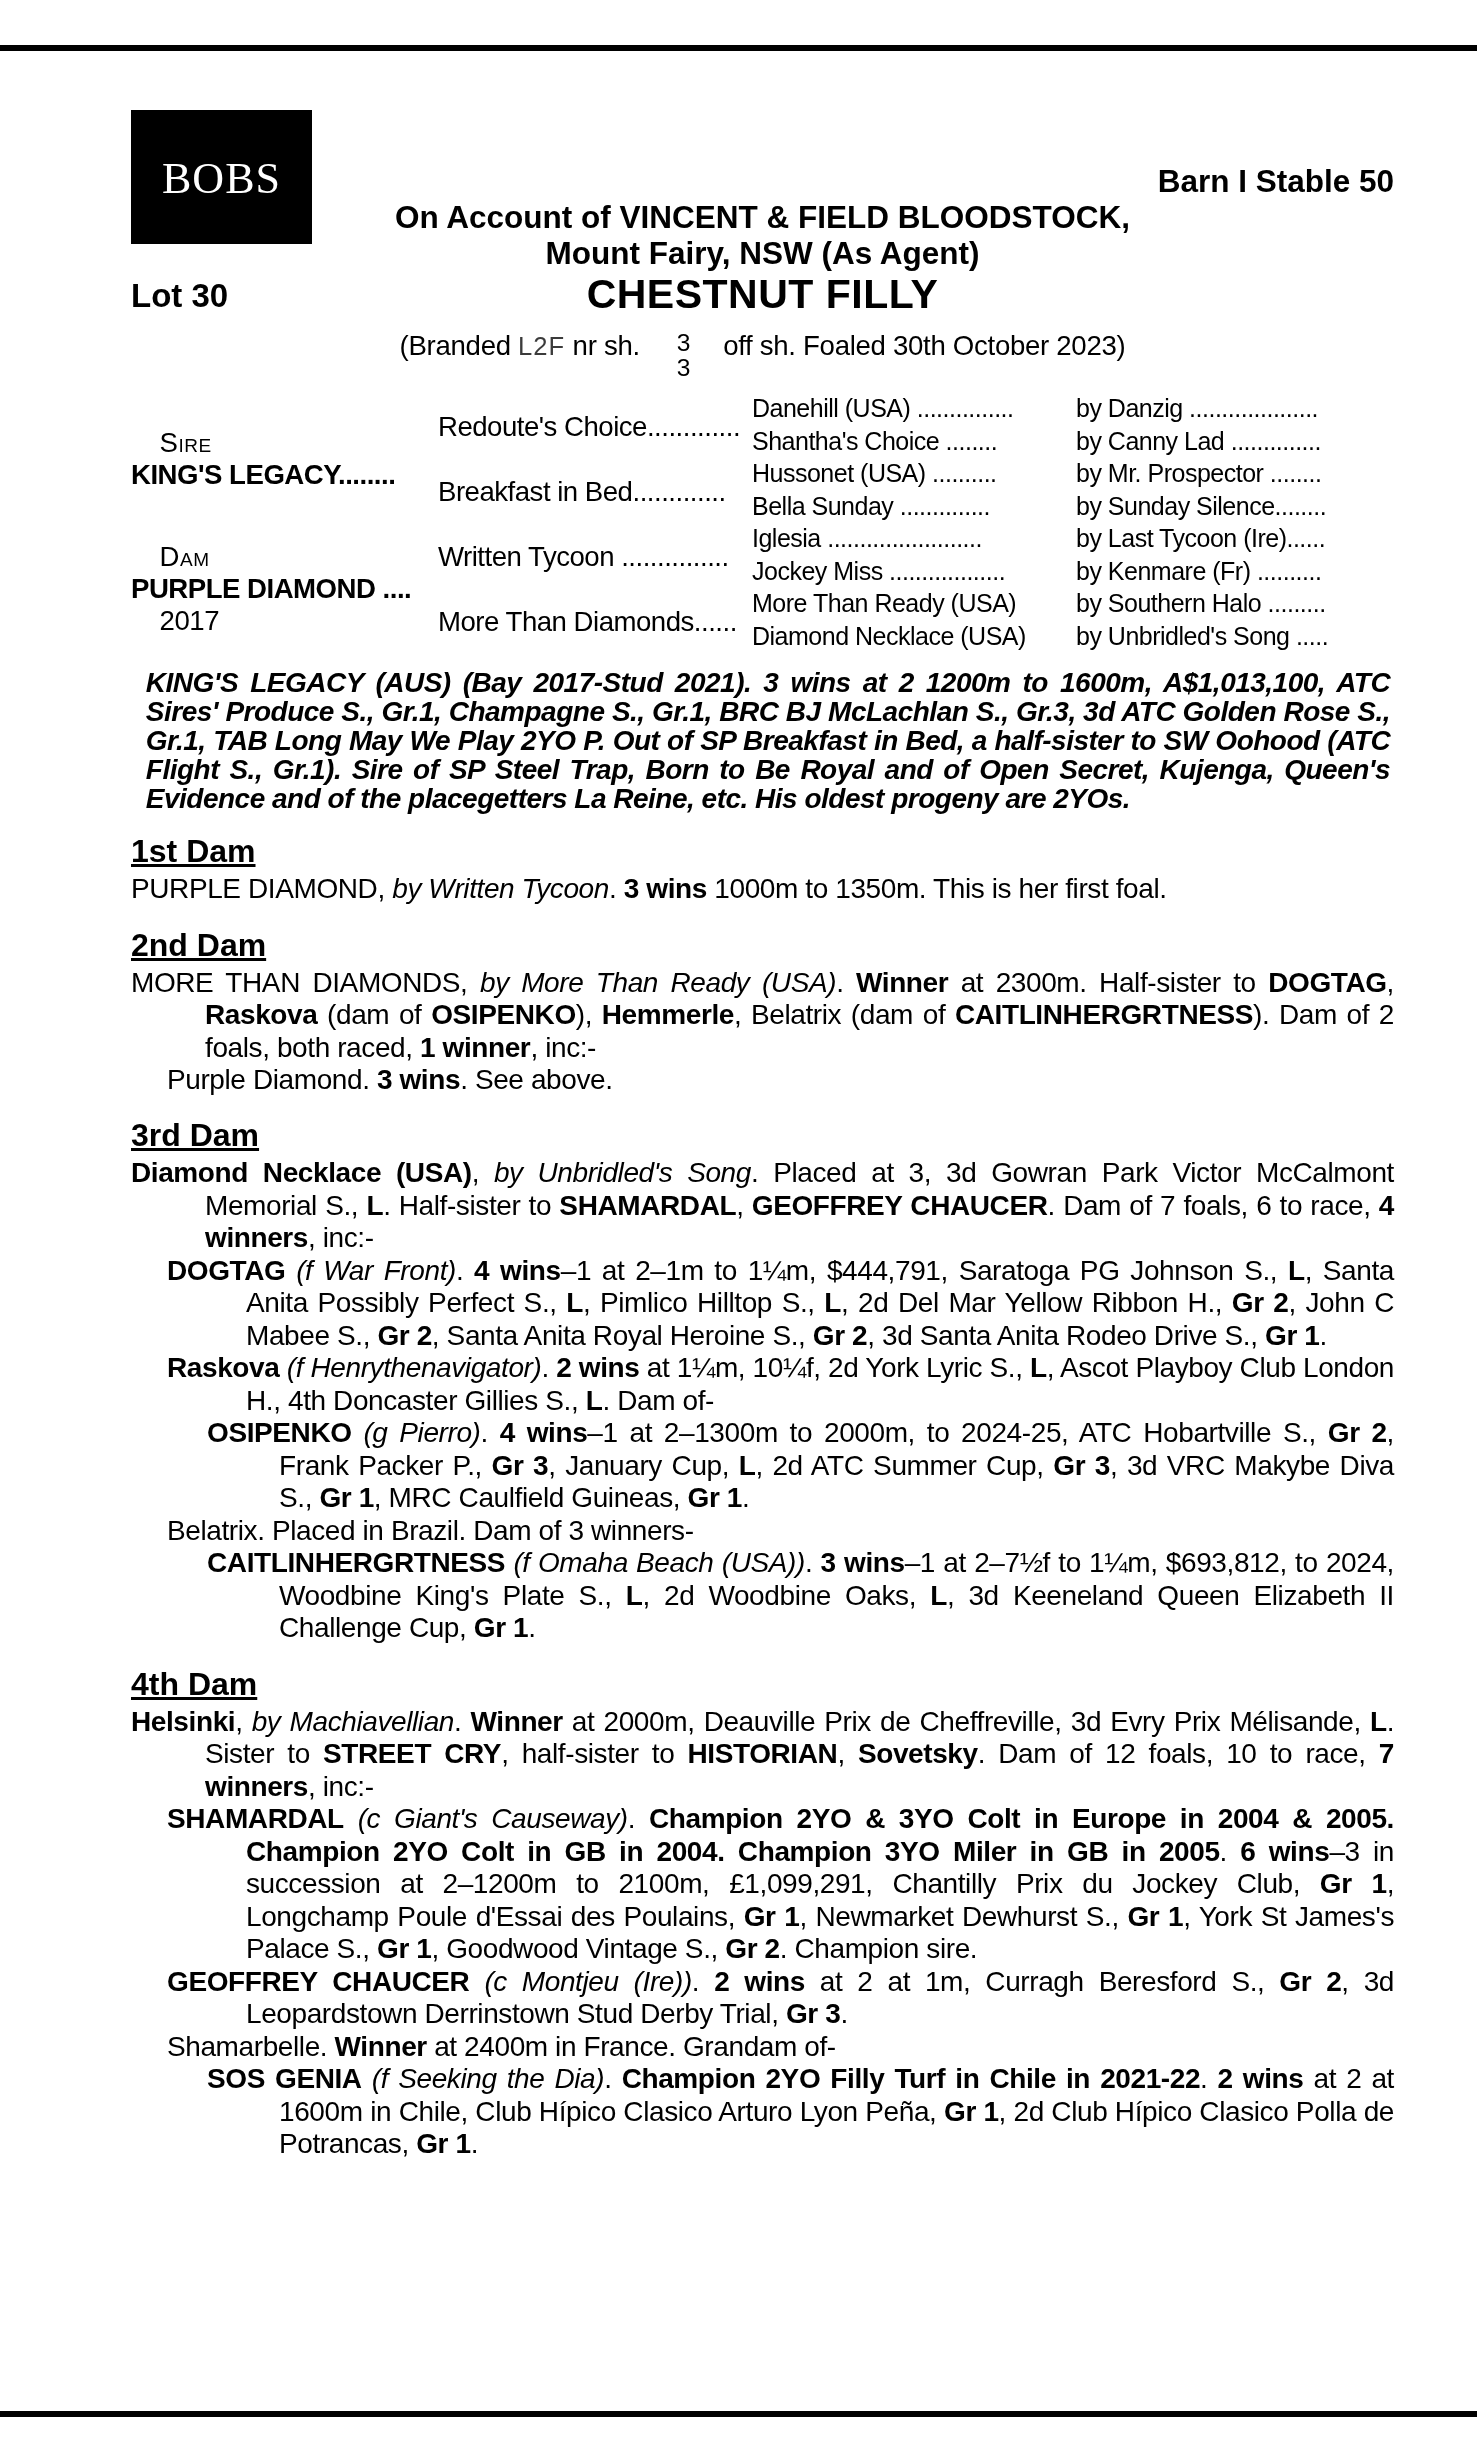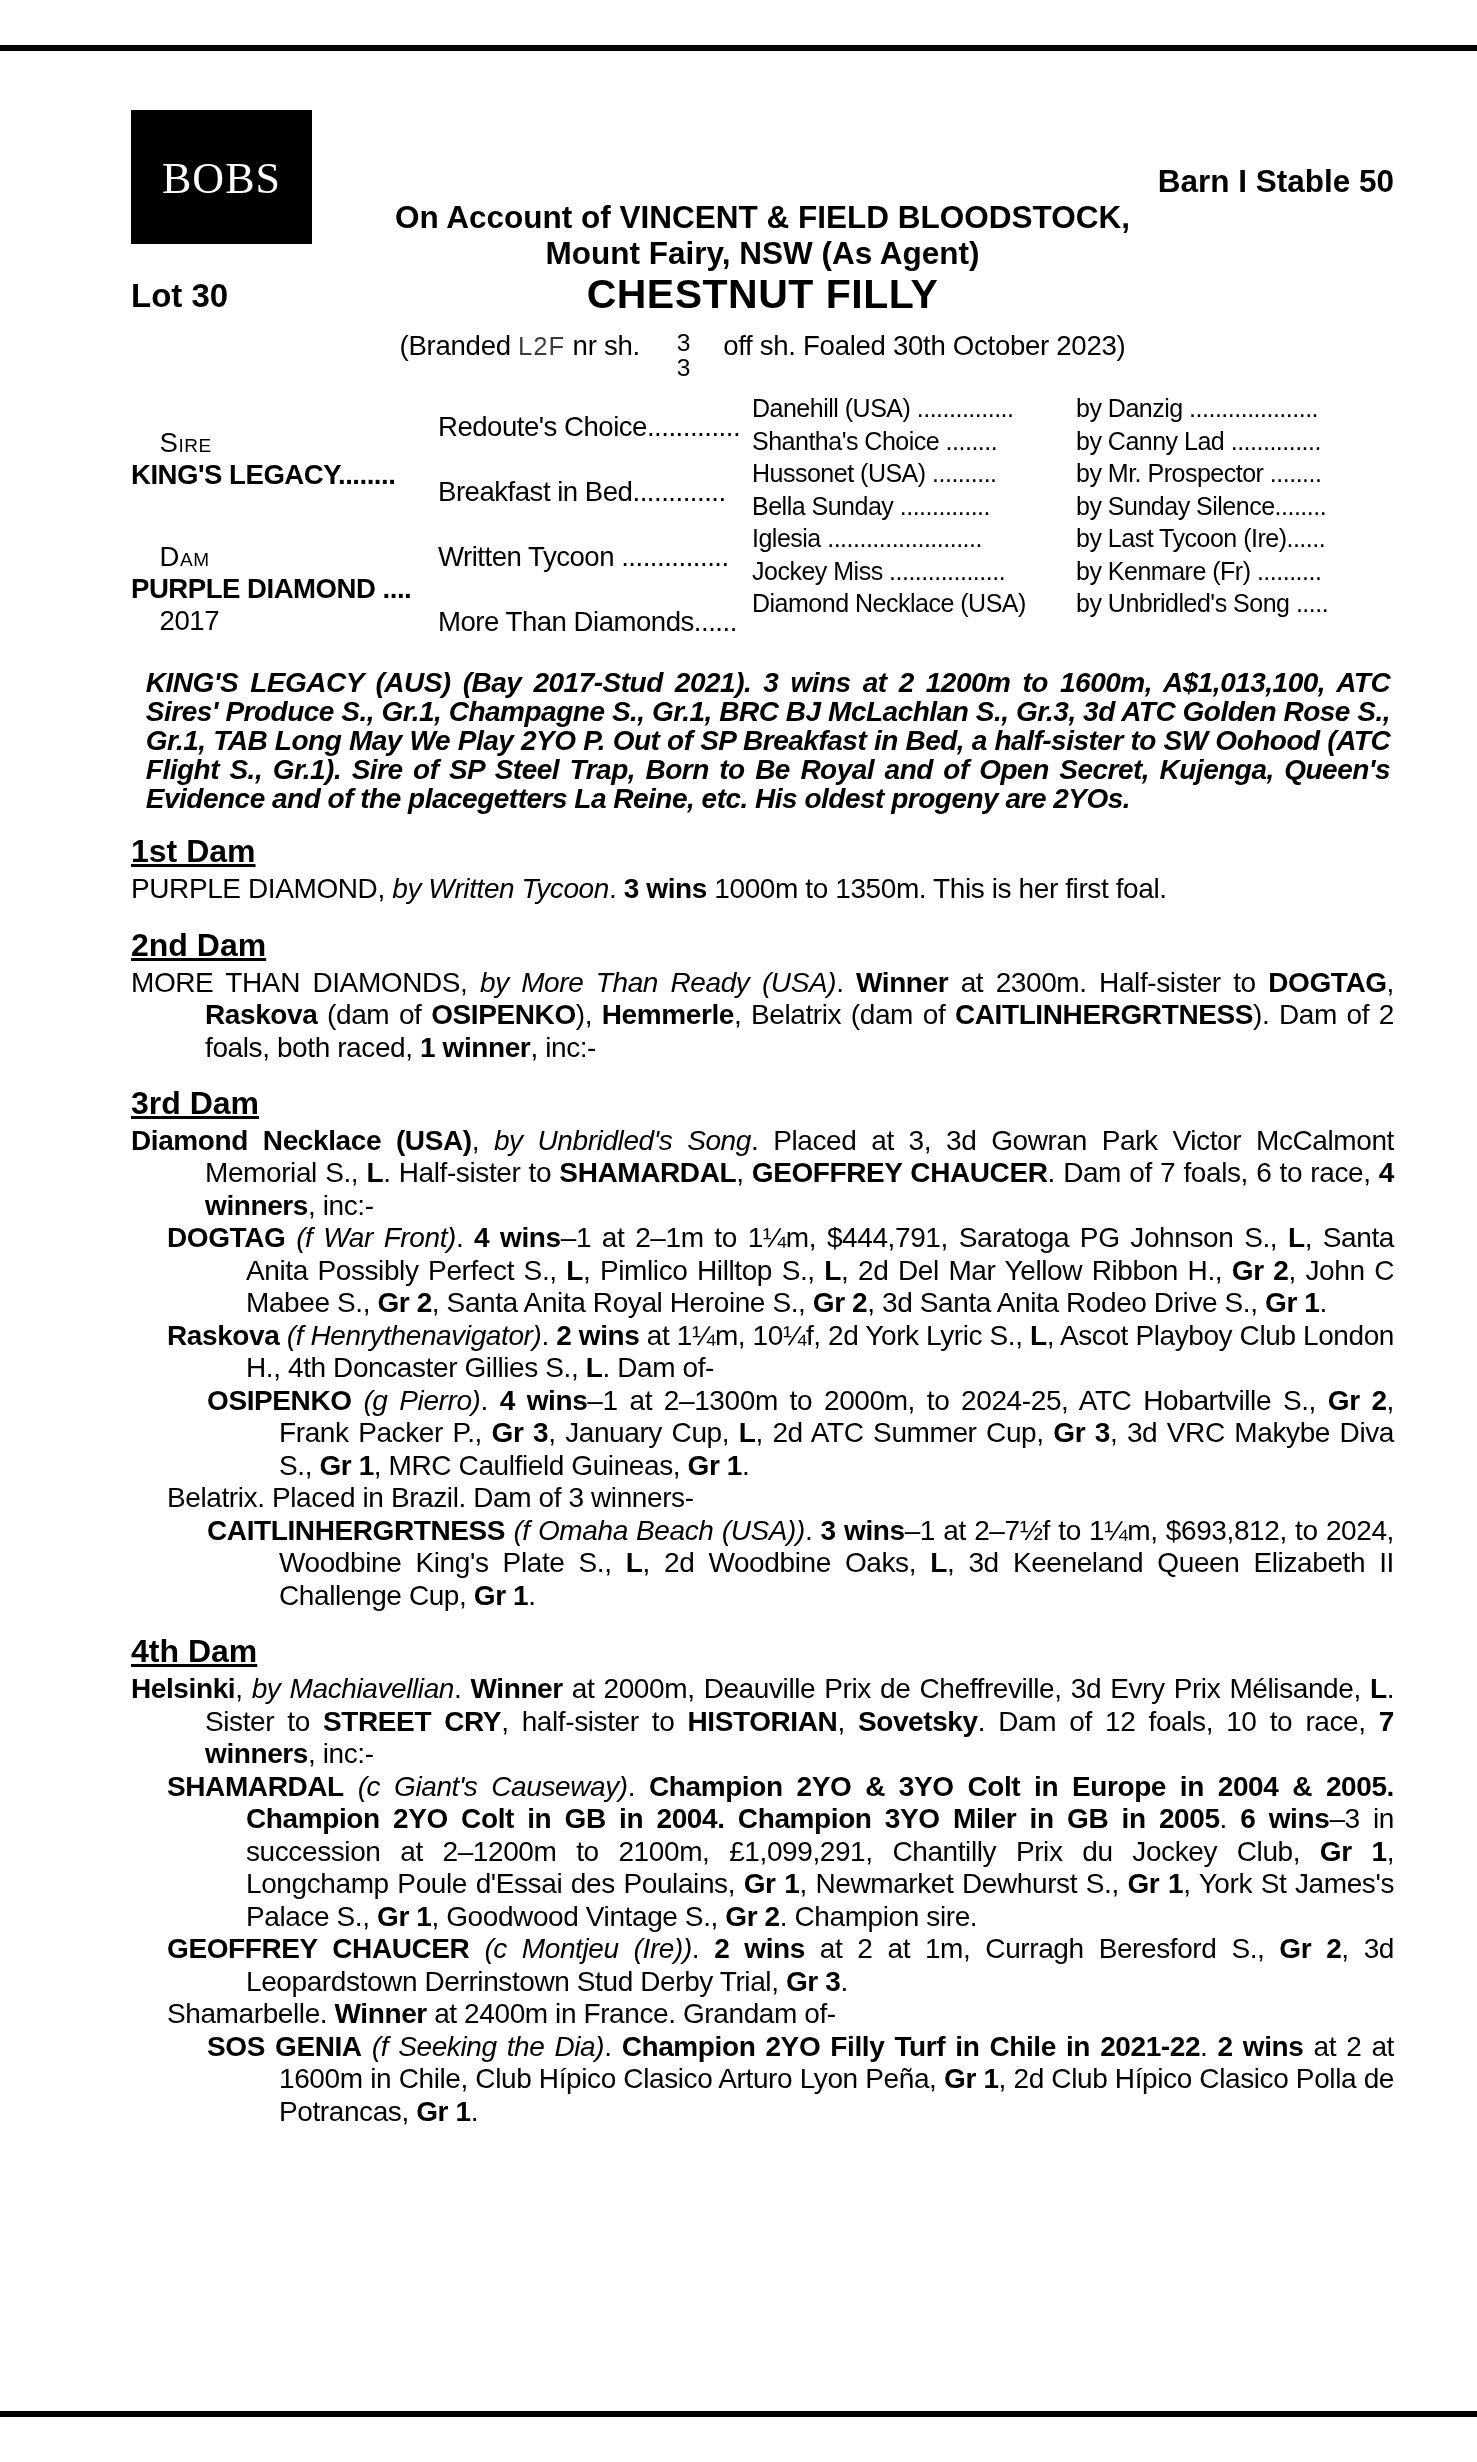--- a/index.html
+++ b/index.html
@@ -154,33 +154,38 @@
             </div>
             <div class="g-row">
               <span class="g-name">Iglesia ........................</span>
               <span class="g-by">by Last Tycoon (Ire)......</span>
             </div>
             <div class="g-row">
               <span class="g-name">Jockey Miss ..................</span>
               <span class="g-by">by Kenmare (Fr) ..........</span>
             </div>
             <div class="g-row">
+              <span class="g-name">More Than Ready (USA)</span>
+              <span class="g-by">by Southern Halo .........</span>
+            </div>
+            <div class="g-row">
               <span class="g-name">Diamond Necklace (USA)</span>
               <span class="g-by">by Unbridled's Song .....</span>
             </div>
           </div>
       </section>
 
       <p class="sire-para">KING'S LEGACY (AUS) (Bay 2017-Stud 2021). 3 wins at 2 1200m to 1600m, A$1,013,100, ATC Sires' Produce S., Gr.1, Champagne S., Gr.1, BRC BJ McLachlan S., Gr.3, 3d ATC Golden Rose S., Gr.1, TAB Long May We Play 2YO P. Out of SP Breakfast in Bed, a half-sister to SW Oohood (ATC Flight S., Gr.1). Sire of SP Steel Trap, Born to Be Royal and of Open Secret, Kujenga, Queen's Evidence and of the placegetters La Reine, etc. His oldest progeny are 2YOs.</p>
 
       <main>
           <h3 class="dam-heading">1st Dam</h3>
           <p class="entry dam"><span>PURPLE DIAMOND, </span><span class="i">by Written Tycoon</span><span>. </span><span class="b">3 wins</span><span> 1000m to 1350m. This is her first foal.</span></p>
           <h3 class="dam-heading">2nd Dam</h3>
           <p class="entry dam"><span>MORE THAN DIAMONDS, </span><span class="i">by More Than Ready (USA)</span><span>. </span><span class="b">Winner</span><span> at 2300m. Half-sister to </span><span class="b">DOGTAG</span><span>, </span><span class="b">Raskova</span><span> (dam of </span><span class="b">OSIPENKO</span><span>), </span><span class="b">Hemmerle</span><span>, Belatrix (dam of </span><span class="b">CAITLINHERGRTNESS</span><span>). Dam of 2 foals, both raced, </span><span class="b">1 winner</span><span>, inc:-</span></p>
+          <p class="entry lv1"><span>Purple Diamond. </span><span class="b">3 wins</span><span>. See above.</span></p>
           <h3 class="dam-heading">3rd Dam</h3>
           <p class="entry dam"><span class="b">Diamond Necklace (USA)</span><span>, </span><span class="i">by Unbridled's Song</span><span>. Placed at 3, 3d Gowran Park Victor McCalmont Memorial S., </span><span class="b">L</span><span>. Half-sister to </span><span class="b">SHAMARDAL</span><span>, </span><span class="b">GEOFFREY CHAUCER</span><span>. Dam of 7 foals, 6 to race, </span><span class="b">4 winners</span><span>, inc:-</span></p>
           <p class="entry lv1"><span class="b">DOGTAG</span><span> </span><span class="i">(f War Front)</span><span>. </span><span class="b">4 wins</span><span>–1 at 2–1m to 1¼m, $444,791, Saratoga PG Johnson S., </span><span class="b">L</span><span>, Santa Anita Possibly Perfect S., </span><span class="b">L</span><span>, Pimlico Hilltop S., </span><span class="b">L</span><span>, 2d Del Mar Yellow Ribbon H., </span><span class="b">Gr 2</span><span>, John C Mabee S., </span><span class="b">Gr 2</span><span>, Santa Anita Royal Heroine S., </span><span class="b">Gr 2</span><span>, 3d Santa Anita Rodeo Drive S., </span><span class="b">Gr 1</span><span>.</span></p>
           <p class="entry lv1"><span class="b">Raskova</span><span> </span><span class="i">(f Henrythenavigator)</span><span>. </span><span class="b">2 wins</span><span> at 1¼m, 10¼f, 2d York Lyric S., </span><span class="b">L</span><span>, Ascot Playboy Club London H., 4th Doncaster Gillies S., </span><span class="b">L</span><span>. Dam of-</span></p>
           <p class="entry lv2"><span class="b">OSIPENKO</span><span> </span><span class="i">(g Pierro)</span><span>. </span><span class="b">4 wins</span><span>–1 at 2–1300m to 2000m, to 2024-25, ATC Hobartville S., </span><span class="b">Gr 2</span><span>, Frank Packer P., </span><span class="b">Gr 3</span><span>, January Cup, </span><span class="b">L</span><span>, 2d ATC Summer Cup, </span><span class="b">Gr 3</span><span>, 3d VRC Makybe Diva S., </span><span class="b">Gr 1</span><span>, MRC Caulfield Guineas, </span><span class="b">Gr 1</span><span>.</span></p>
           <p class="entry lv1"><span>Belatrix. Placed in Brazil. Dam of 3 winners-</span></p>
           <p class="entry lv2"><span class="b">CAITLINHERGRTNESS</span><span> </span><span class="i">(f Omaha Beach (USA))</span><span>. </span><span class="b">3 wins</span><span>–1 at 2–7½f to 1¼m, $693,812, to 2024, Woodbine King's Plate S., </span><span class="b">L</span><span>, 2d Woodbine Oaks, </span><span class="b">L</span><span>, 3d Keeneland Queen Elizabeth II Challenge Cup, </span><span class="b">Gr 1</span><span>.</span></p>
           <h3 class="dam-heading">4th Dam</h3>
           <p class="entry dam"><span class="b">Helsinki</span><span>, </span><span class="i">by Machiavellian</span><span>. </span><span class="b">Winner</span><span> at 2000m, Deauville Prix de Cheffreville, 3d Evry Prix Mélisande, </span><span class="b">L</span><span>. Sister to </span><span class="b">STREET CRY</span><span>, half-sister to </span><span class="b">HISTORIAN</span><span>, </span><span class="b">Sovetsky</span><span>. Dam of 12 foals, 10 to race, </span><span class="b">7 winners</span><span>, inc:-</span></p>
           <p class="entry lv1"><span class="b">SHAMARDAL</span><span> </span><span class="i">(c Giant's Causeway)</span><span>. </span><span class="b">Champion 2YO &amp; 3YO Colt in Europe in 2004 &amp; 2005. Champion 2YO Colt in GB in 2004. Champion 3YO Miler in GB in 2005</span><span>. </span><span class="b">6 wins</span><span>–3 in succession at 2–1200m to 2100m, £1,099,291, Chantilly Prix du Jockey Club, </span><span class="b">Gr 1</span><span>, Longchamp Poule d'Essai des Poulains, </span><span class="b">Gr 1</span><span>, Newmarket Dewhurst S., </span><span class="b">Gr 1</span><span>, York St James's Palace S., </span><span class="b">Gr 1</span><span>, Goodwood Vintage S., </span><span class="b">Gr 2</span><span>. Champion sire.</span></p>

